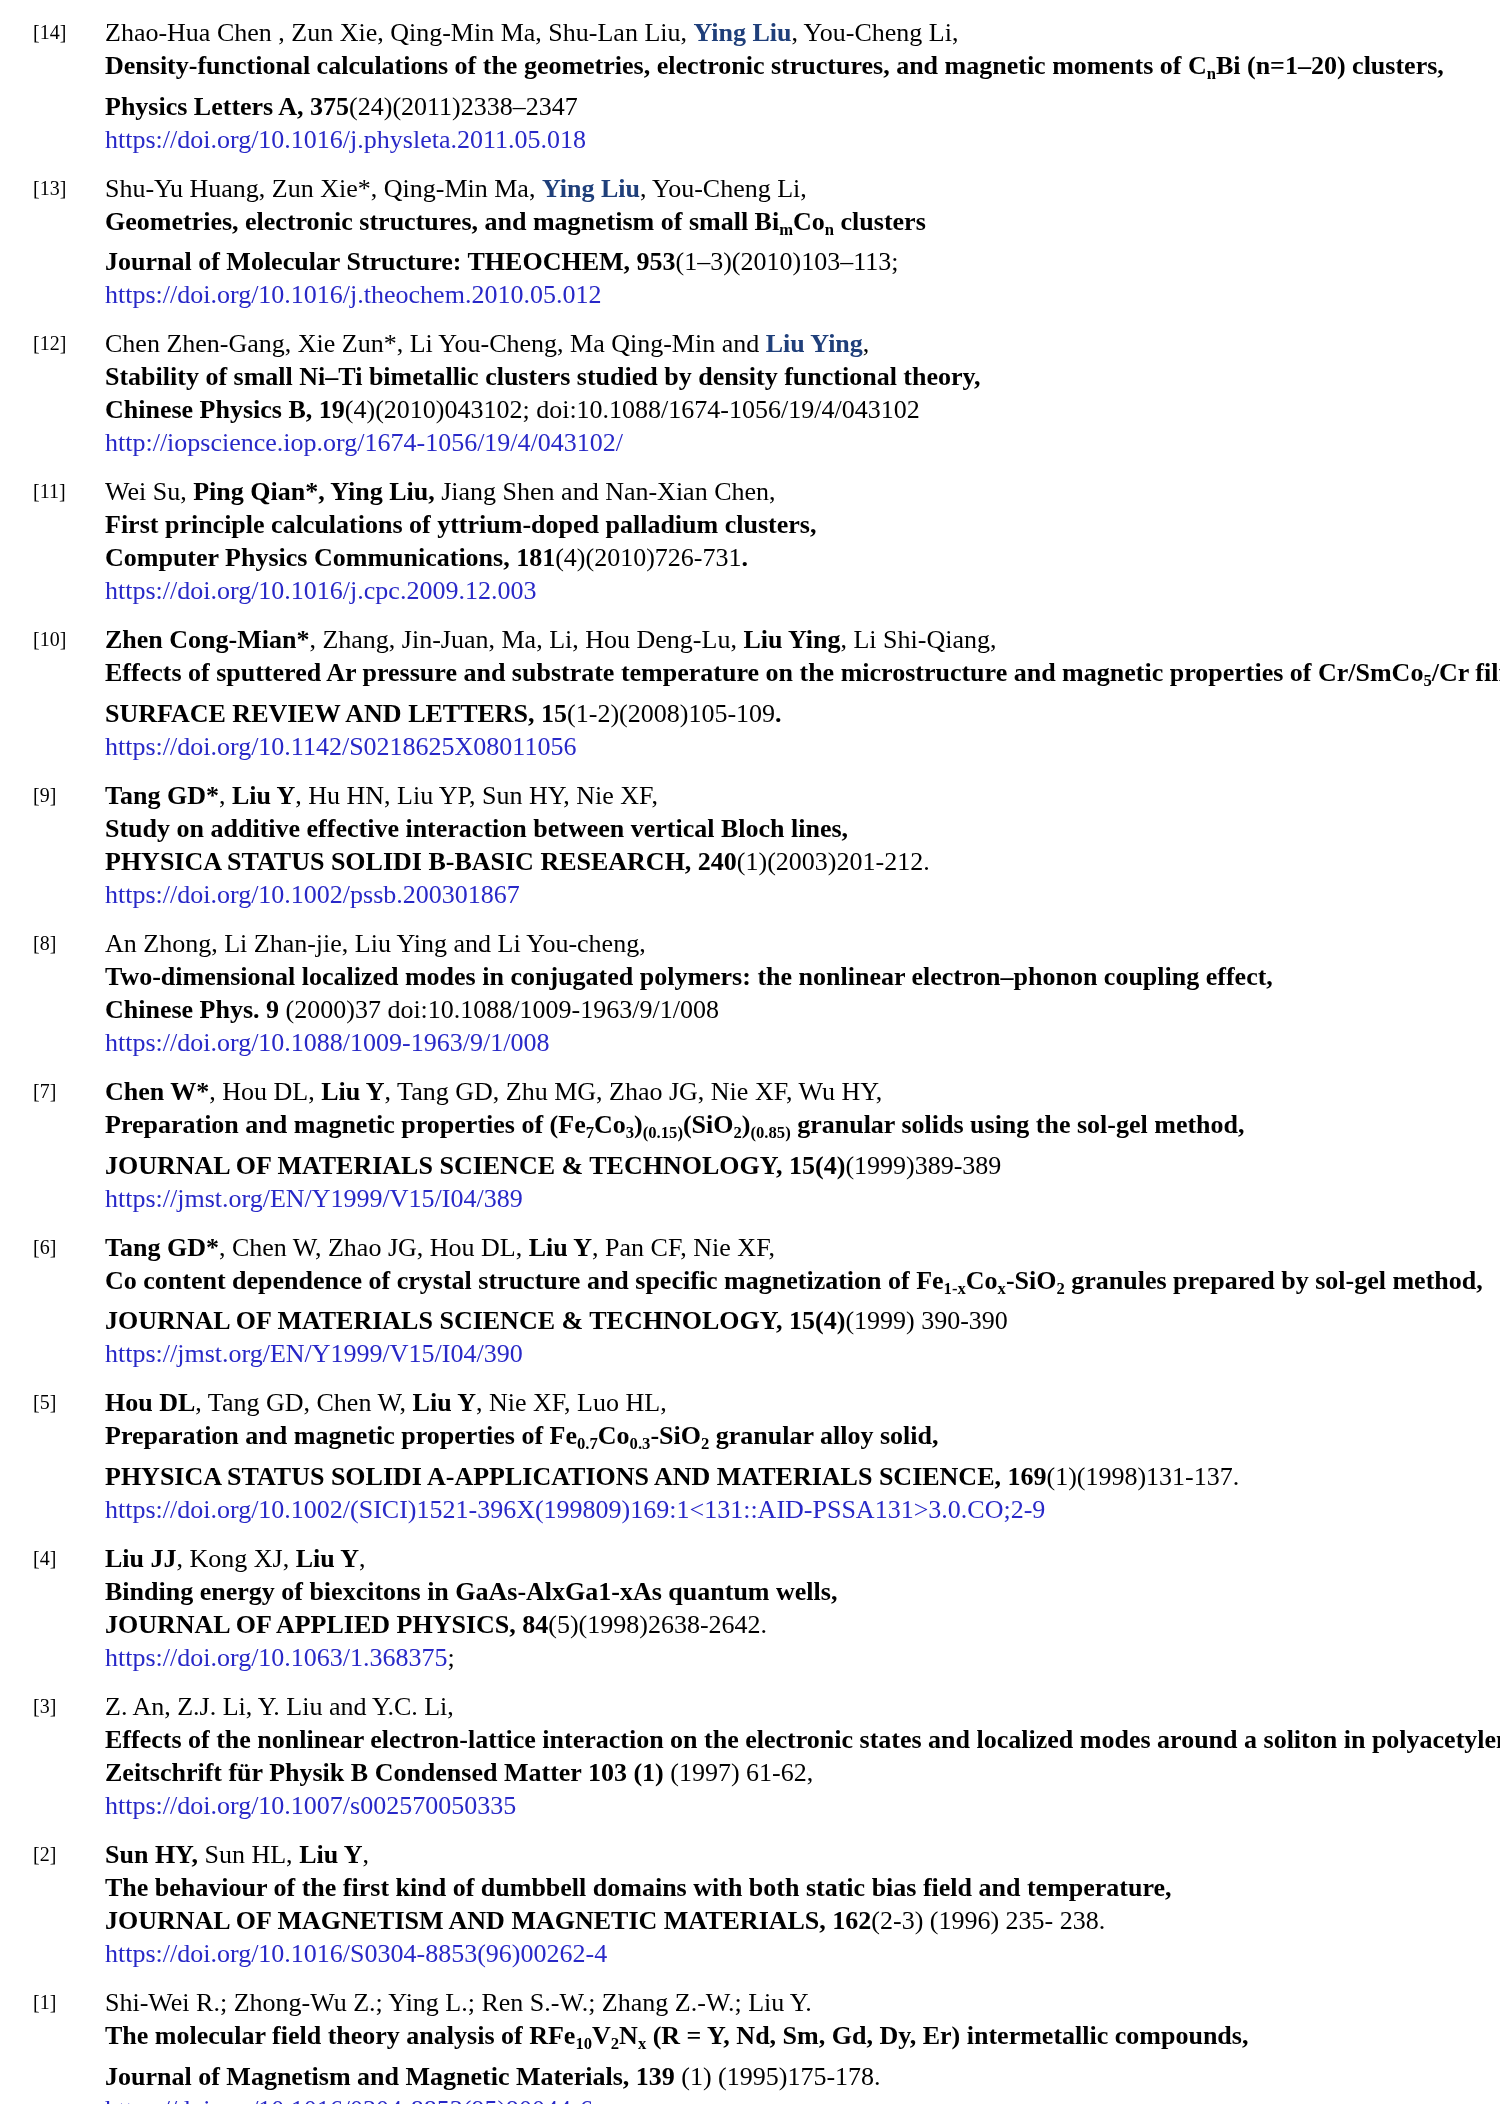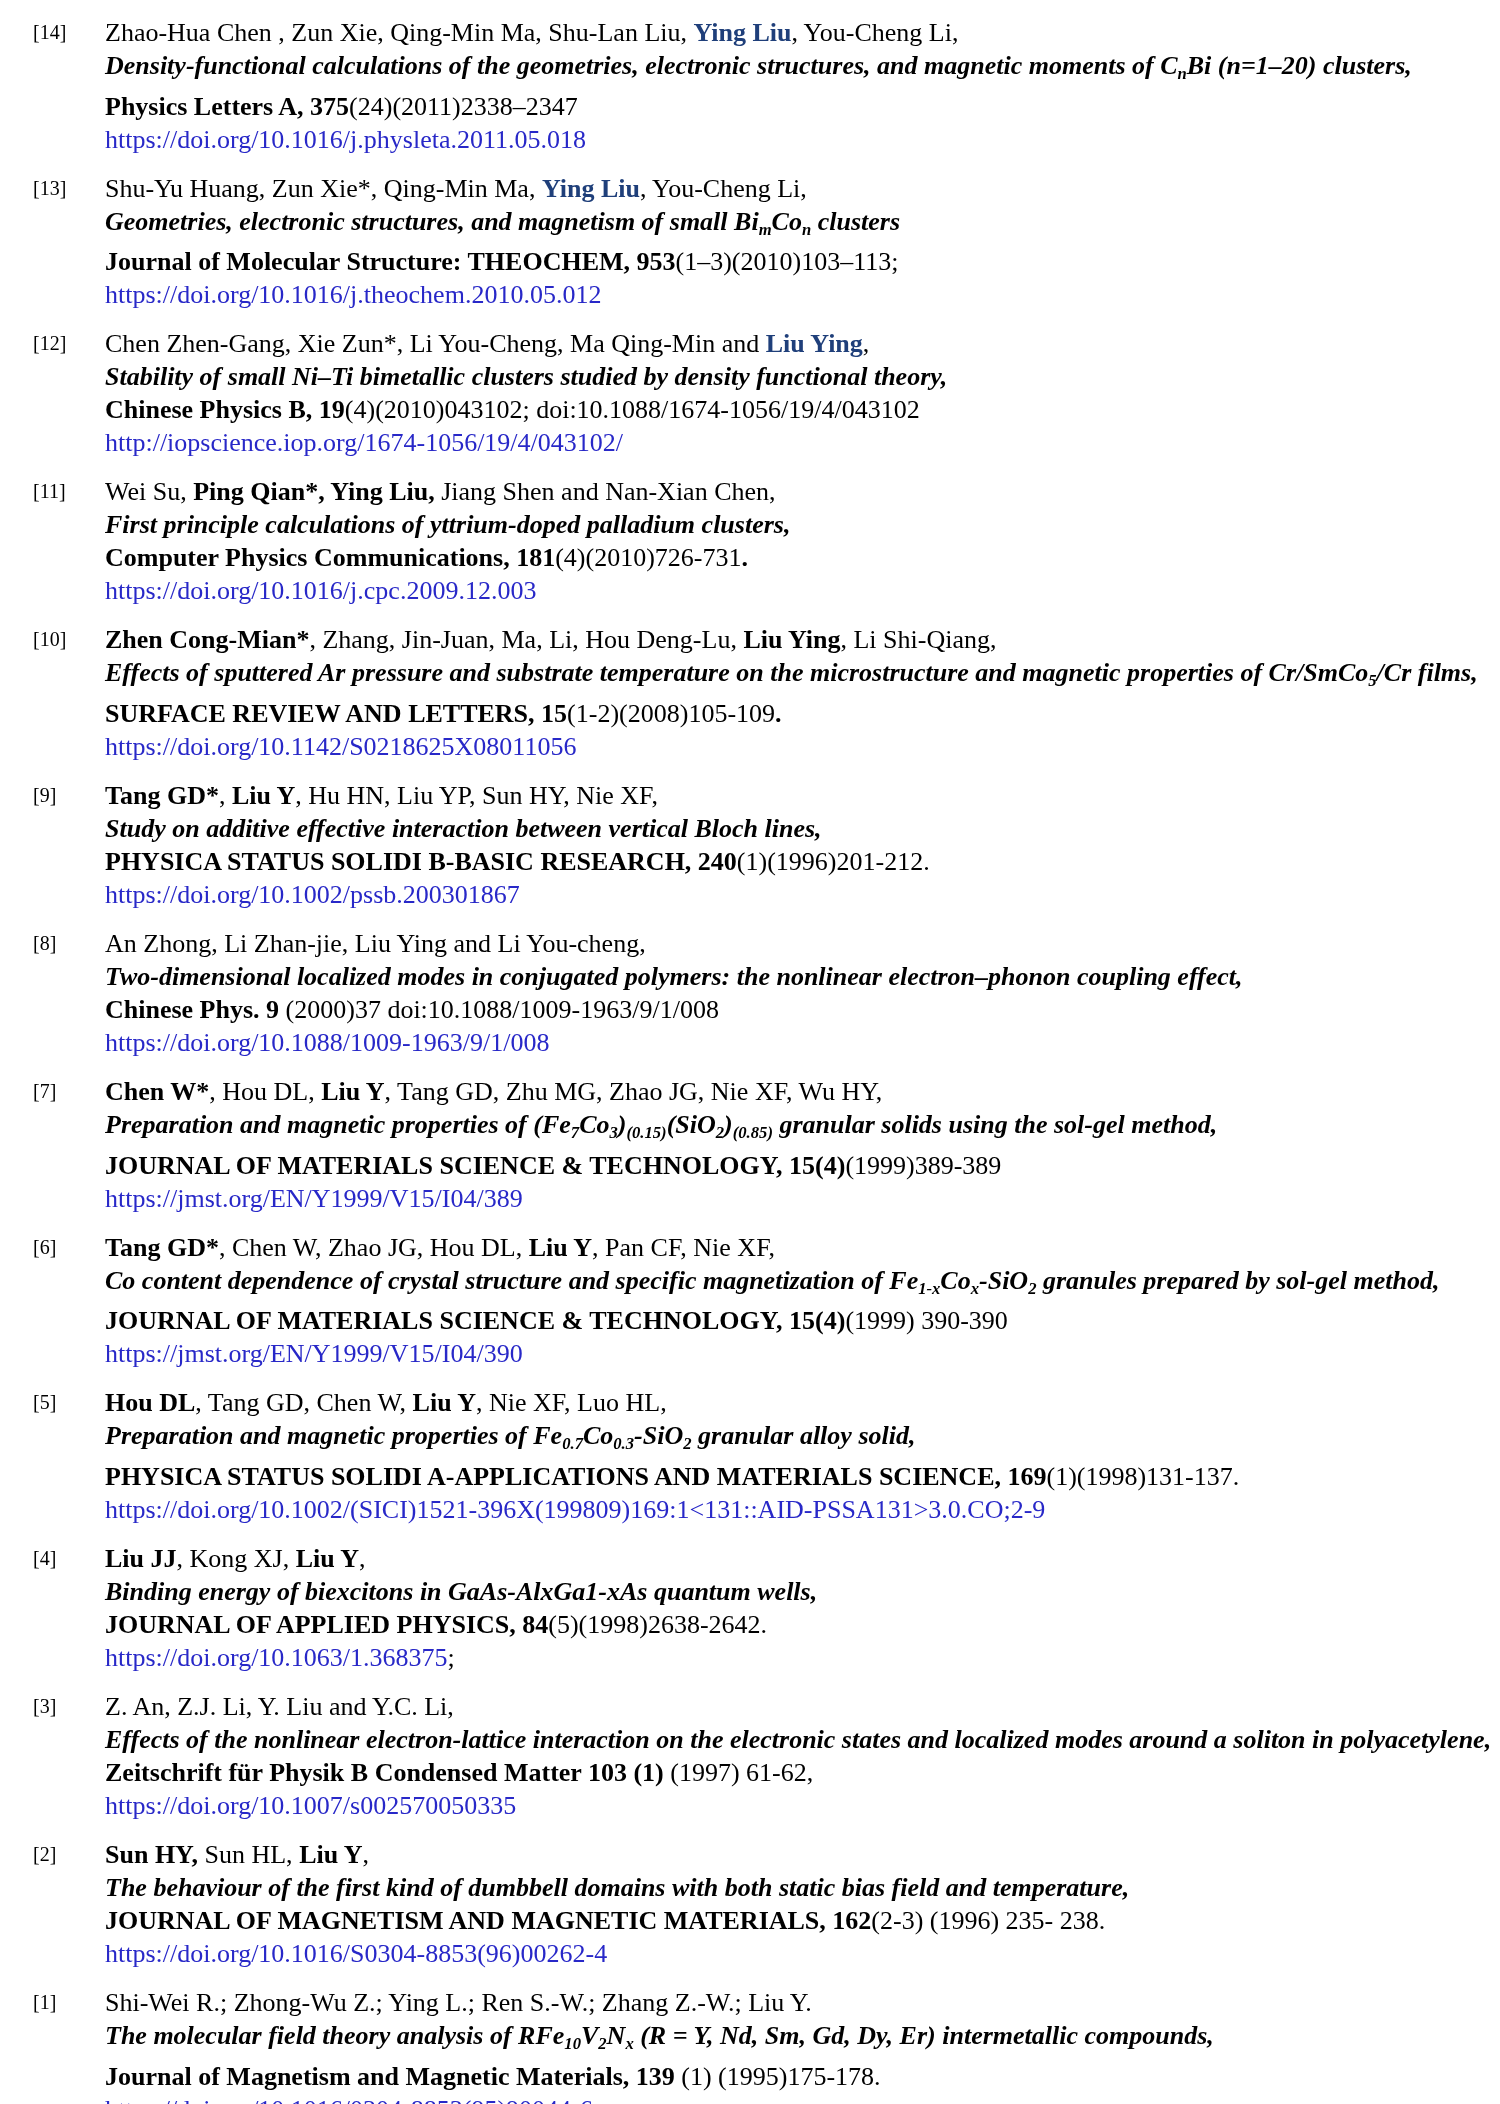--- a/index.html
+++ b/index.html
@@ -33,21 +33,20 @@
     flex: 1;
     font-size: 26px;
     line-height: 33px;
     min-width: 0;
   }
   .line {
     white-space: nowrap;
   }
   .line.title {
     font-weight: bold;
-    font-style: italic;
   }
   .seg.b {
     font-weight: bold;
     margin-top: 12px;
   }
   .seg.blue {
     font-weight: bold;
     color: var(--name-blue, #1f3f7a);
   }
   .seg.sub {
@@ -114,21 +113,21 @@
           <div class="line title"><span class="seg">Effects of sputtered Ar pressure and substrate temperature on the microstructure and magnetic properties of Cr/SmCo</span><span class="seg sub">5</span><span class="seg">/Cr films,</span></div>
           <div class="line journal"><span class="seg b">SURFACE REVIEW AND LETTERS, 15</span><span class="seg">(1-2)(2008)105-109</span><span class="seg b">.</span></div>
           <div class="line link-line"><a class="doi" href="#">https://doi.org/10.1142/S0218625X08011056</a></div>
         </div>
       </div>
       <div class="ref">
         <div class="ref-label">[9]</div>
         <div class="ref-body">
           <div class="line authors"><span class="seg b">Tang GD*</span><span class="seg">, </span><span class="seg b">Liu Y</span><span class="seg">, Hu HN, Liu YP, Sun HY, Nie XF,</span></div>
           <div class="line title"><span class="seg">Study on additive effective interaction between vertical Bloch lines,</span></div>
-          <div class="line journal"><span class="seg b">PHYSICA STATUS SOLIDI B-BASIC RESEARCH, 240</span><span class="seg">(1)(1996)201-212.</span></div>
+          <div class="line journal"><span class="seg b">PHYSICA STATUS SOLIDI B-BASIC RESEARCH, 240</span><span class="seg">(1)(2003)201-212.</span></div>
           <div class="line link-line"><a class="doi" href="#">https://doi.org/10.1002/pssb.200301867</a></div>
         </div>
       </div>
       <div class="ref">
         <div class="ref-label">[8]</div>
         <div class="ref-body">
           <div class="line authors"><span class="seg">An Zhong, Li Zhan-jie, Liu Ying and Li You-cheng,</span></div>
           <div class="line title"><span class="seg">Two-dimensional localized modes in conjugated polymers: the nonlinear electron–phonon coupling effect,</span></div>
           <div class="line journal"><span class="seg b">Chinese Phys. 9</span><span class="seg"> (2000)37 doi:10.1088/1009-1963/9/1/008</span></div>
           <div class="line link-line"><a class="doi" href="#">https://doi.org/10.1088/1009-1963/9/1/008</a></div>

